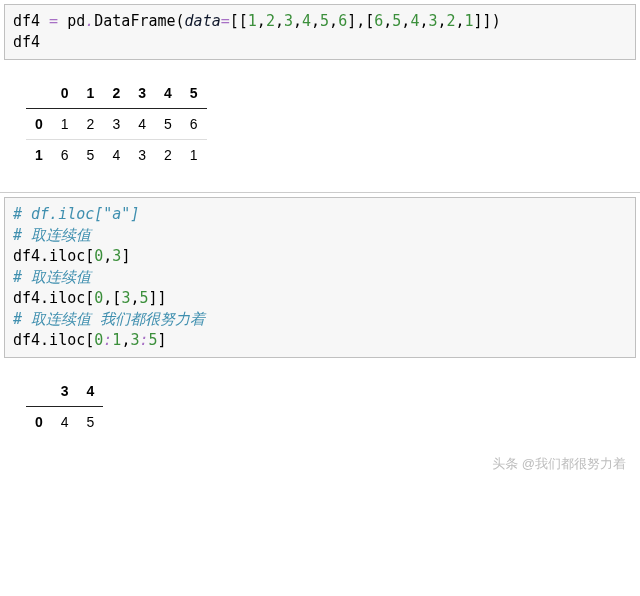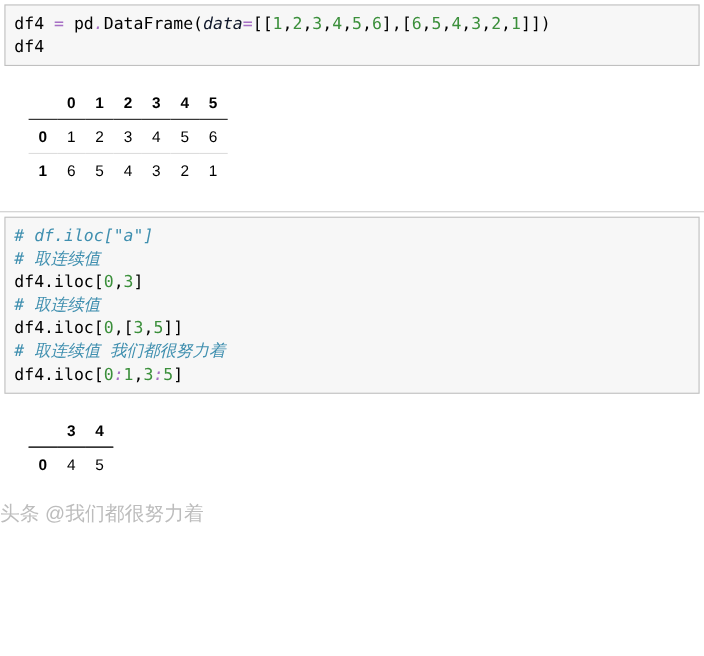--- a/index.html
+++ b/index.html
@@ -52,23 +52,23 @@
   }
   
   .t-op   { color: #a770c5; font-style: italic; }
   .t-attr { color: #000; margin-top: 20px; }
   .t-kw   { color: #000; }
   .t-arg  { color: #0f172a; font-style: italic; }
   .t-num  { color: #3b8f3b; }
   .t-cmt  { color: #3f8faf; font-style: italic; }
   .watermark {
     position: relative;
-    text-align: left;
+    text-align: right;
     font-family: Arial, sans-serif;
-    font-size: 18px;
+    font-size: 13px;
     color: #bdbdbd;
     padding: 4px 14px 6px 0;
   }
 </style>
 </head>
 <body>
 
 <div class="cell-input"><span><span class="t-kw">df4</span><span class="t-op"> = </span><span class="t-kw">pd</span><span class="t-op">.</span><span class="t-attr">DataFrame</span><span>(</span><span class="t-arg">data</span><span class="t-op">=</span><span>[[</span><span class="t-num">1</span><span>,</span><span class="t-num">2</span><span>,</span><span class="t-num">3</span><span>,</span><span class="t-num">4</span><span>,</span><span class="t-num">5</span><span>,</span><span class="t-num">6</span><span>],[</span><span class="t-num">6</span><span>,</span><span class="t-num">5</span><span>,</span><span class="t-num">4</span><span>,</span><span class="t-num">3</span><span>,</span><span class="t-num">2</span><span>,</span><span class="t-num">1</span><span>]])</span></span>
 <span><span class="t-kw">df4</span></span></div>
 

